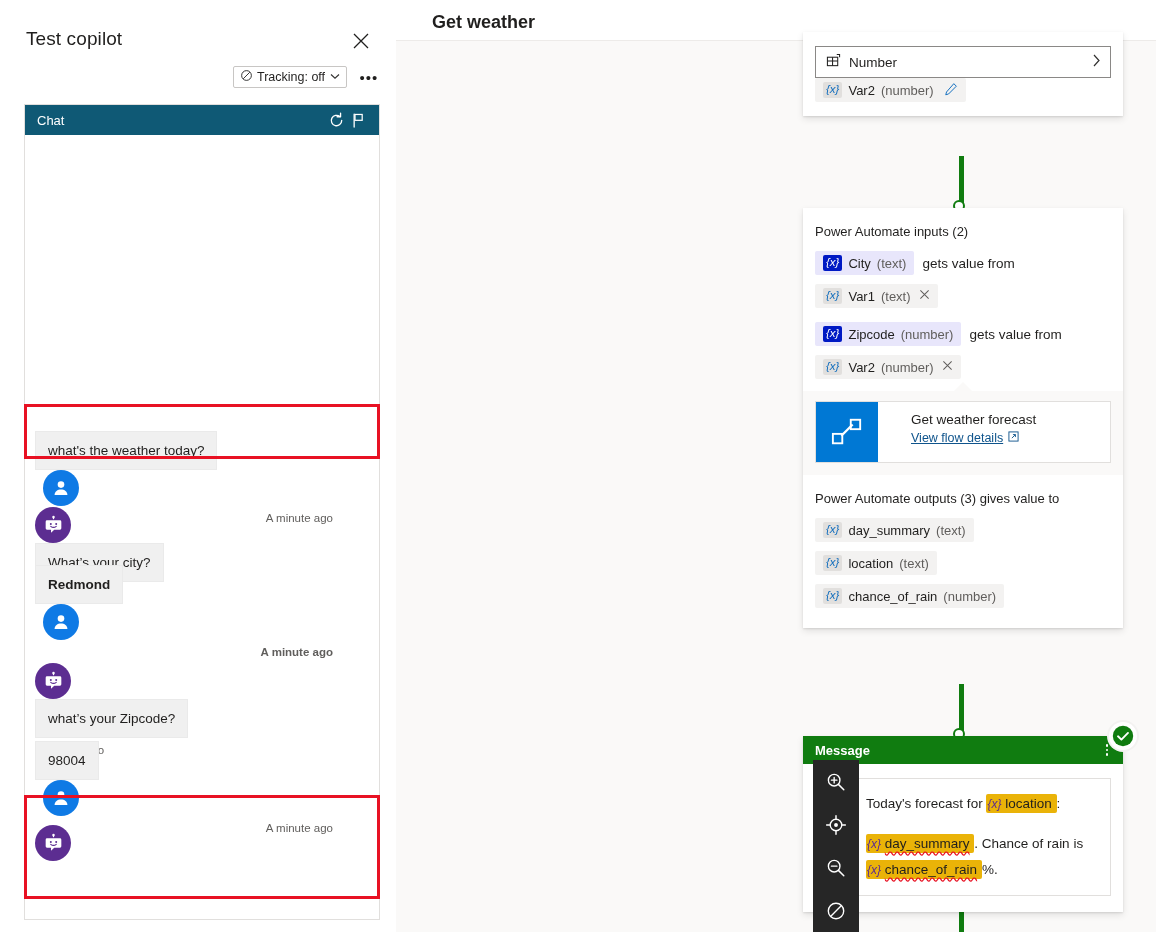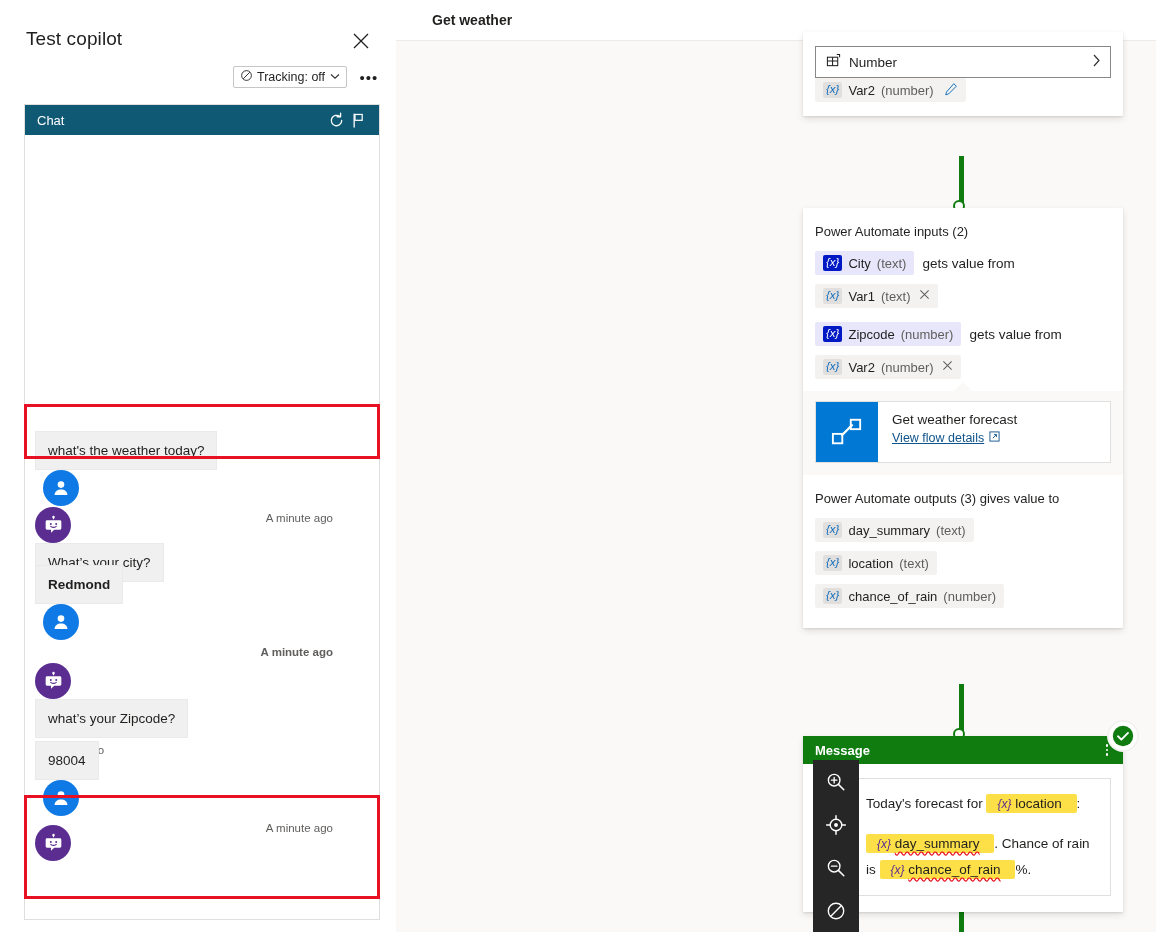--- a/index.html
+++ b/index.html
@@ -77,21 +77,21 @@
 
   
   .canvas-wrap{
     position:absolute;left:396px;top:0;width:760px;height:932px;background:#faf9f8;
     overflow:hidden;
   }
   .canvas-header{
     position:absolute;left:0;top:0;width:760px;height:41px;background:#ffffff;
     border-bottom:1px solid #edebe9;box-sizing:border-box;
   }
-  .canvas-header .bc{position:absolute;left:36px;top:12px;font-size:14px;color:#201f1e;font-weight:600;}
+  .canvas-header .bc{position:absolute;left:36px;top:12px;font-size:18px;color:#201f1e;font-weight:600;}
 
   .node{
     position:absolute;left:407px;width:320px;background:#ffffff;
     box-shadow:0 .6px 1.8px rgba(0,0,0,.1),0 3px 7px rgba(0,0,0,.1);
   }
   .node-head{
     height:28px;background:#107c10;display:flex;align-items:center;
     padding:0 8px 0 12px;color:#fff;font-size:13px;font-weight:600;box-sizing:border-box;
   }
   .node-head .nh-title{flex:1;}
@@ -124,20 +124,21 @@
   .chip .rm{color:#605e5c;font-size:12px;margin-left:2px;cursor:pointer;}
   .chip.param{background:#e8e6fb;}
   .chip.param .xb{background:#0019c4;color:#ffffff;font-style:italic;}
   .chip .pencil{margin-left:4px;cursor:pointer;}
   .row-inline{display:flex;align-items:center;gap:8px;margin-bottom:9px;flex-wrap:wrap;}
   .row-inline .plain{font-size:13.5px;color:#201f1e;}
 
   .flow-card{
     display:flex;align-items:stretch;border:1px solid #e1dfdd;background:#fff;height:62px;
     box-sizing:border-box;
+    gap:19px;
   }
   .flow-card .ficon{width:62px;background:#0078d4;display:flex;align-items:center;justify-content:center;}
   .flow-card .fmeta{padding:10px 0 0 14px;}
   .flow-card .fname{font-size:13.5px;color:#201f1e;margin-bottom:3px;}
   .flow-card .flink{font-size:12.5px;color:#0f548c;text-decoration:underline;cursor:pointer;}
   .sub-panel{background:#faf9f8;margin:0 -12px;padding:10px 12px 12px 12px;position:relative;}
   .notch{
     position:absolute;left:50%;margin-left:-9px;bottom:-9px;width:18px;height:9px;
     background:#faf9f8;clip-path:polygon(0 0,100% 0,50% 100%);
   }
@@ -149,21 +150,21 @@
     background:#ffffff;border:2px solid #107c10;box-sizing:border-box;
   }
 
   .msg-node-bubble{
     border:1px solid #e1dfdd;background:#fff;padding:12px 14px;font-size:13.5px;
     line-height:26px;color:#201f1e;
   }
   .msg-node-row{display:flex;align-items:flex-start;gap:10px;}
   .node-bot-av{width:26px;height:26px;border-radius:50%;background:#5c2d91;
     display:flex;align-items:center;justify-content:center;flex:0 0 26px;margin-top:4px;}
-  .vchip{background:#fde047;padding:2px 11px;border-radius:2px;white-space:nowrap;margin-top:13px;}
+  .vchip{background:#eab308;padding:2px 1px;border-radius:2px;white-space:nowrap;margin-top:13px;}
   .vchip .xb{color:#5b2d90;font-style:italic;font-size:12px;}
   .squig{text-decoration:underline;text-decoration-style:wavy;text-decoration-color:#e81123;
     text-underline-offset:3px;}
 
   
   .zoom-bar{
     position:absolute;left:417px;top:760px;width:46px;height:172px;background:#262626;
   }
   .zoom-bar .zbtn{
     width:46px;height:43px;display:flex;align-items:center;justify-content:center;cursor:pointer;

